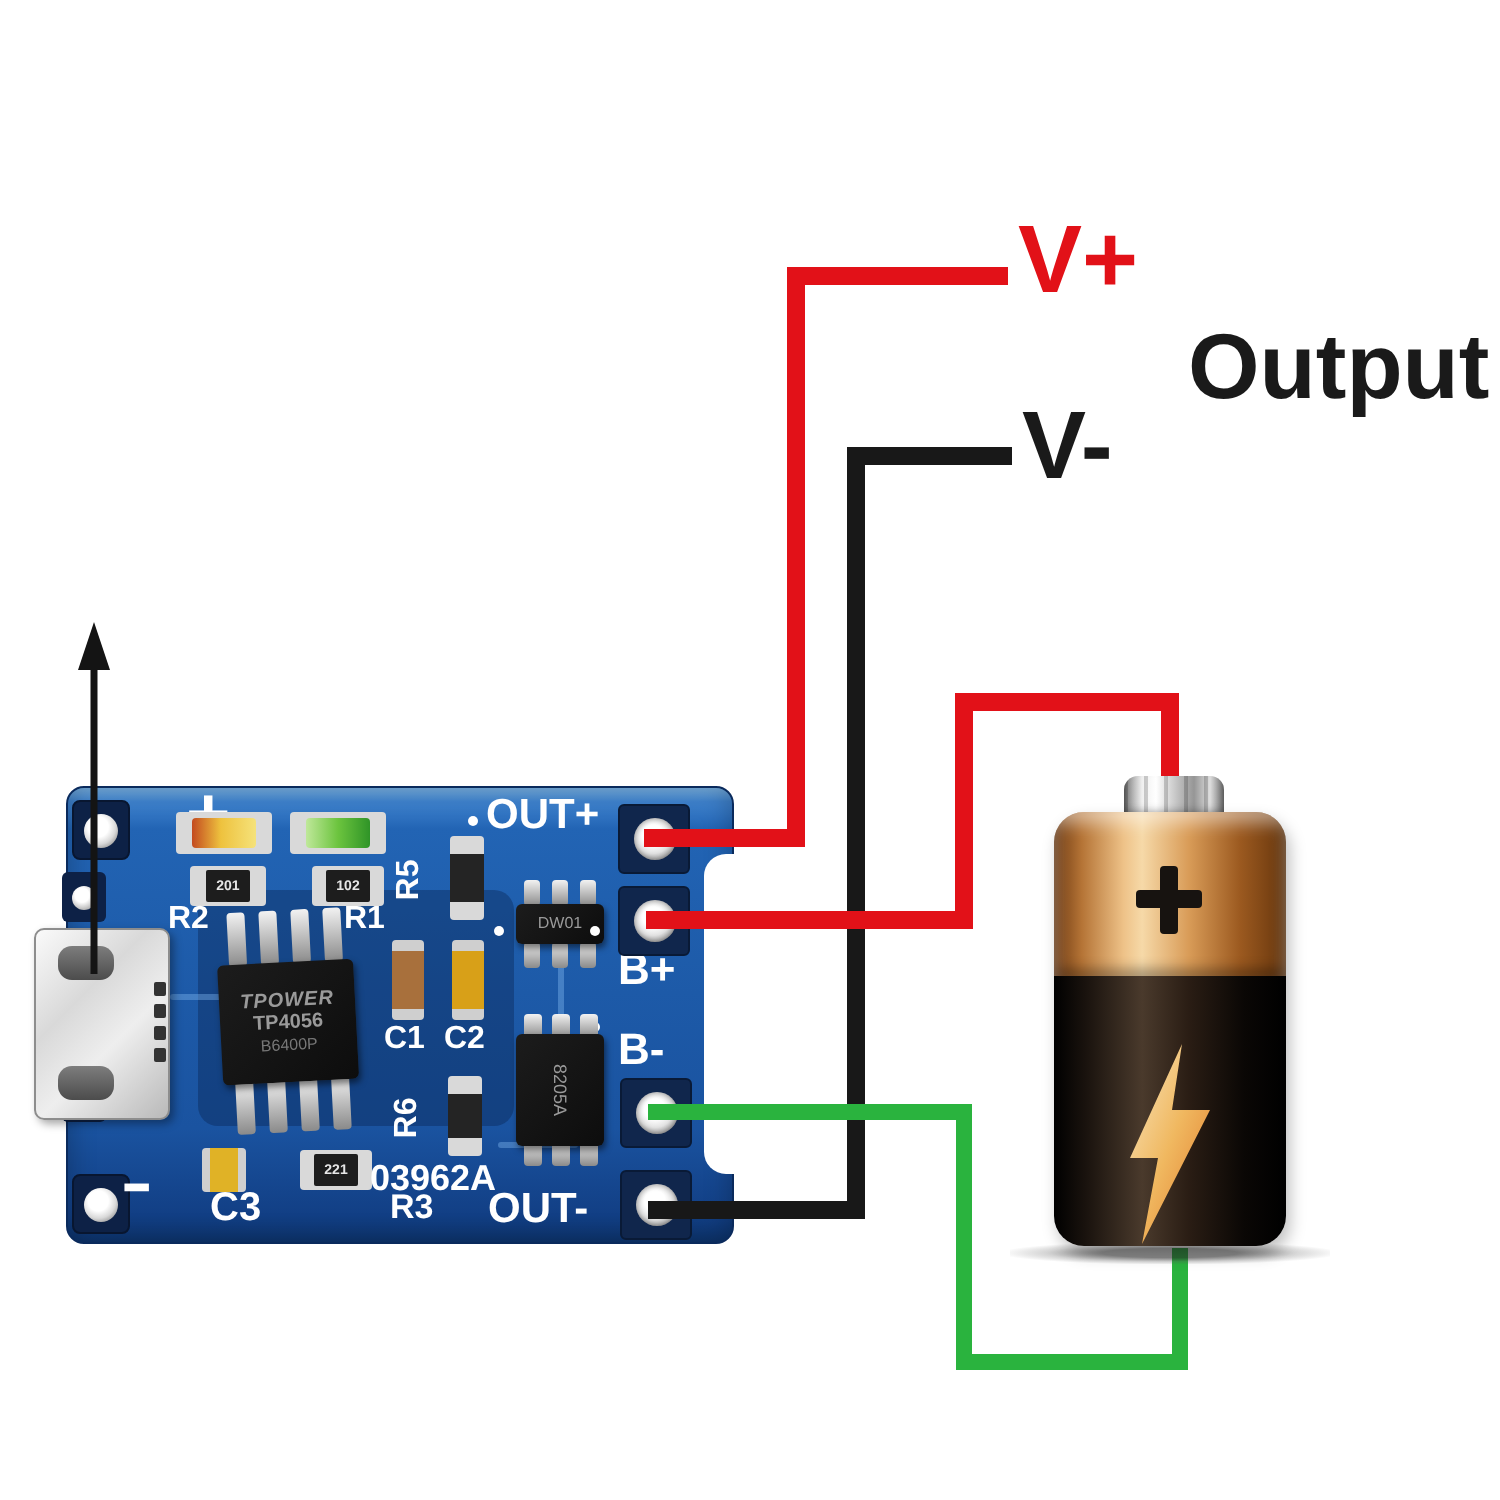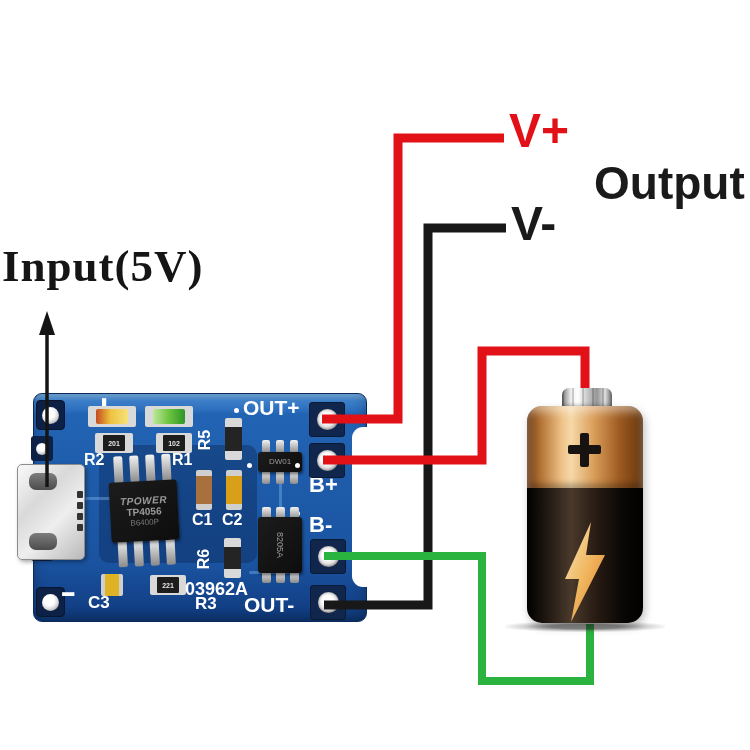--- a/index.html
+++ b/index.html
@@ -88,21 +88,20 @@
     background:linear-gradient(90deg,#000 0%,#1a130e 14%,#4a3a2c 38%,#2a1d14 58%,#0a0705 82%,#000 100%);}
   .bat-plusbar{position:absolute;background:#171310;border-radius:2px;}
   .bat-shadow{left:0;top:236px;width:160px;height:11px;
     background:radial-gradient(ellipse at center,rgba(40,40,40,.55) 0 30%,rgba(90,90,90,.25) 55%,transparent 75%);}
 </style>
 </head>
 <body>
 
 <div id="canvas">
 
-  <div class="abs lbl-input">Input(5V)</div>
   <div class="abs lbl-vplus">V+</div>
   <div class="abs lbl-vminus">V-</div>
   <div class="abs lbl-output">Output</div>
 
   <div id="module" class="abs">
     <div class="abs board-base"></div>
     <div class="abs dark-center"></div>
     <div class="abs trace" style="left:52px;top:104px;width:26px;height:3px;"></div>
     <div class="abs trace" style="left:246px;top:88px;width:3px;height:34px;"></div>
     <div class="abs trace" style="left:216px;top:178px;width:40px;height:3px;"></div>
@@ -203,21 +202,21 @@
       </div>
     </div>
 
     <div class="abs resv" style="left:191px;top:145px;height:40px;"></div>
     <div class="abs silk rot" style="left:161px;top:157px;font-size:16px;">R6</div>
 
     <div class="abs cap-sq" style="left:68px;top:181px;width:22px;height:22px;"></div>
     <div class="abs res" style="left:117px;top:182px;width:36px;">
         <div class="core">221</div>
       </div>
-    <div class="abs silk" style="left:55px;top:200px;font-size:17px;">C3</div>
+    <div class="abs silk" style="left:72px;top:200px;font-size:20px;">C3</div>
     <div class="abs silk" style="left:119px;top:201px;font-size:17px;margin-left:43px;">R3</div>
     <div class="abs silk" style="left:152px;top:186px;font-size:18px;">03962A</div>
 
     <div class="dot" style="left:201px;top:15px;"></div>
     <div class="abs silk" style="left:210px;top:3px;font-size:21px;">OUT+</div>
     <div class="abs silk" style="left:276px;top:79px;font-size:22px;">B+</div>
     <div class="abs silk" style="left:276px;top:119px;font-size:22px;">B-</div>
     <div class="abs silk" style="left:211px;top:200px;font-size:21px;">OUT-</div>
 
     <div class="abs pad" style="left:276px;top:9px;">

